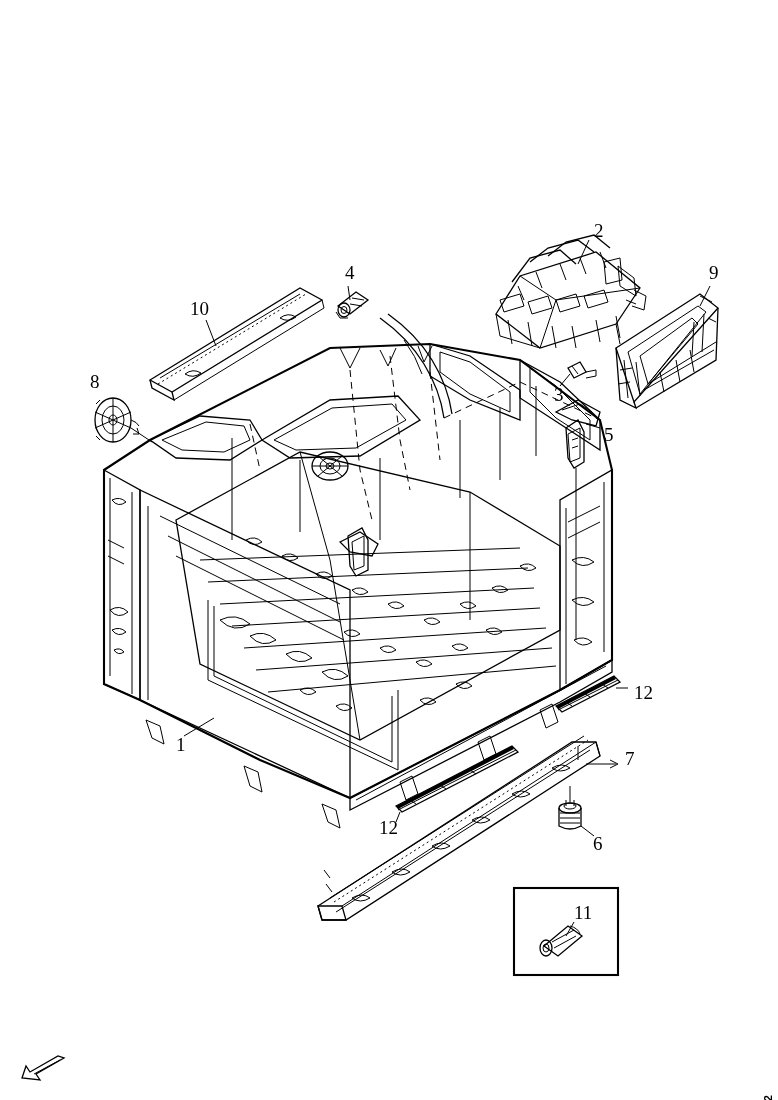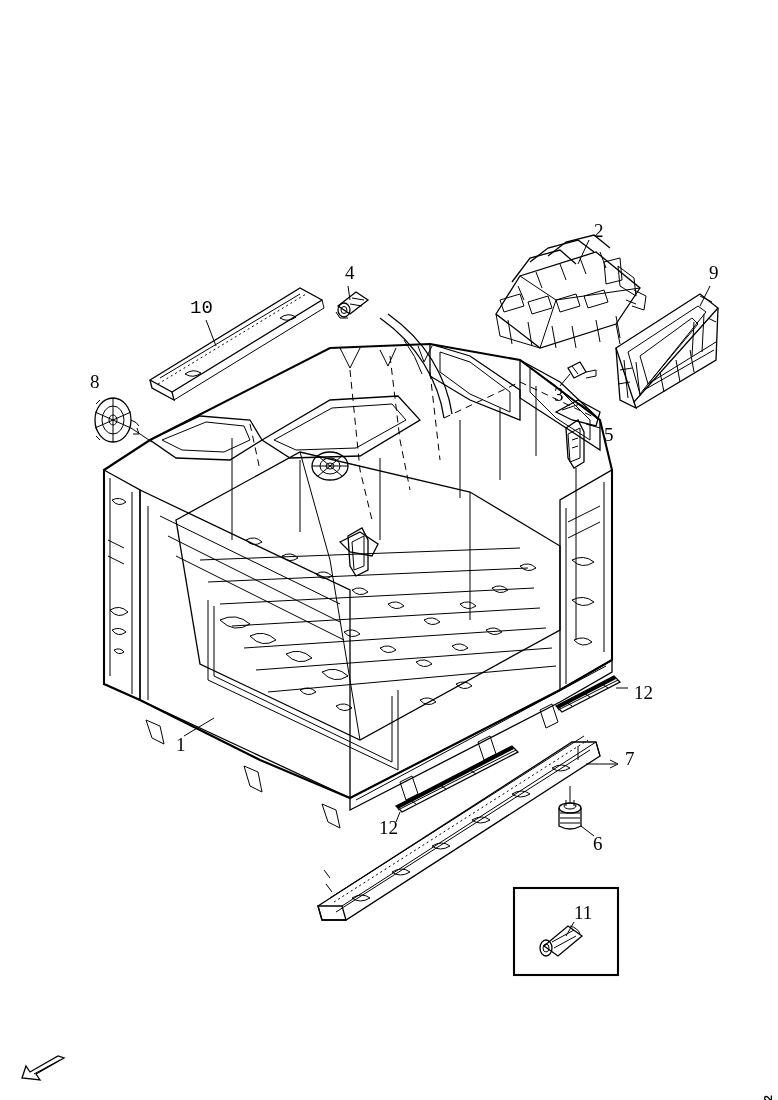--- a/index.html
+++ b/index.html
@@ -294,20 +294,20 @@
 
   <div class="cal" style="left:176px;top:735px;">1</div>
   <div class="cal" style="left:594px;top:221px;">2</div>
   <div class="cal" style="left:554px;top:385px;">3</div>
   <div class="cal" style="left:345px;top:263px;">4</div>
   <div class="cal" style="left:604px;top:425px;">5</div>
   <div class="cal" style="left:593px;top:834px;">6</div>
   <div class="cal" style="left:625px;top:749px;">7</div>
   <div class="cal" style="left:90px;top:372px;">8</div>
   <div class="cal" style="left:709px;top:263px;">9</div>
-  <div class="cal" style="left:190px;top:299px;font-family:Liberation Mono, monospace;">10</div>
+  <div class="cal" style="left:190px;top:299px;">10</div>
   <div class="cal" style="left:574px;top:903px;text-align:right;">11</div>
   <div class="cal" style="left:634px;top:683px;">12</div>
   <div class="cal" style="left:379px;top:818px;">12</div>
 
   <div id="drawing-code">906 ZK2</div>
 
 </div>
 
 </body></html>

